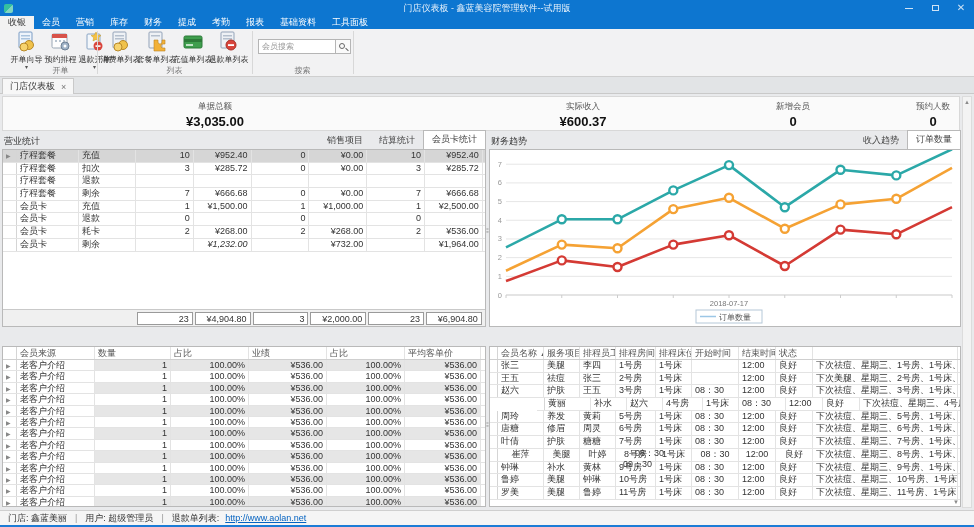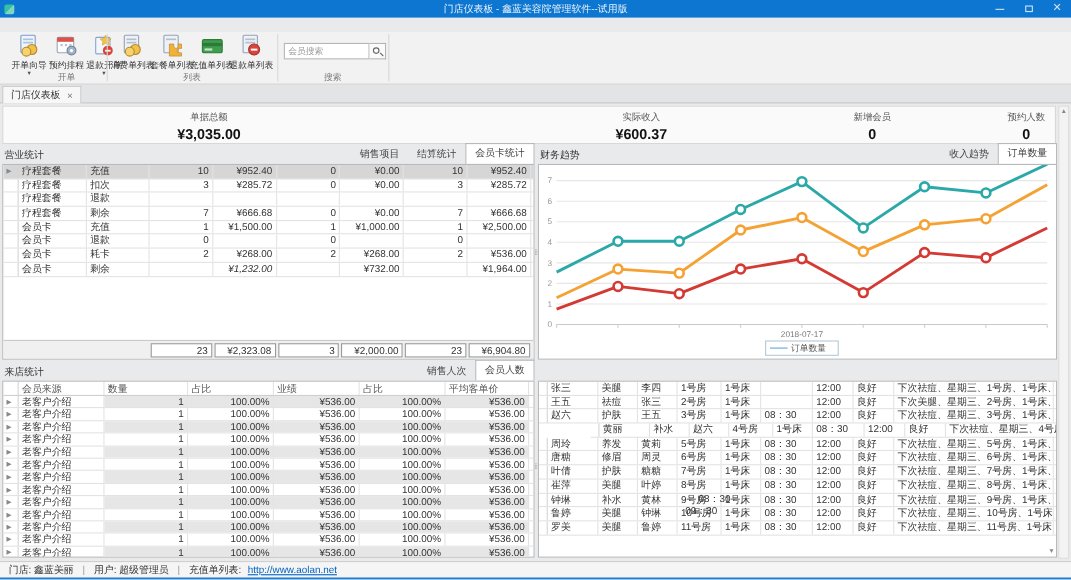--- a/index.html
+++ b/index.html
@@ -102,20 +102,32 @@
       <div class="wb wb-min">
           <i></i>
         </div>
       <div class="wb wb-max">
           <i></i>
         </div>
       <div class="wb wb-close">✕</div>
     </div>
   </div>
 
+  <div class="menubar" id="menubar">
+      <div class="menu-item active">收银</div>
+      <div class="menu-item">会员</div>
+      <div class="menu-item">营销</div>
+      <div class="menu-item">库存</div>
+      <div class="menu-item">财务</div>
+      <div class="menu-item">提成</div>
+      <div class="menu-item">考勤</div>
+      <div class="menu-item">报表</div>
+      <div class="menu-item">基础资料</div>
+      <div class="menu-item">工具面板</div>
+    </div>
 
   <div class="ribbon" id="ribbon">
       <div class="rgroup" style="left: 0px; width: 97px; margin-left: 12px;">
         <div class="rbuttons">
           <div class="rbtn">
             <div class="ricon"><svg width="22" height="22">
                 <rect x="3" y="1" width="13" height="16" rx="1" fill="#eef4fb" stroke="#7a9cc4"></rect>
                 <rect x="5" y="4" width="9" height="1.5" fill="#a9c3de"></rect>
                 <rect x="5" y="7" width="9" height="1.5" fill="#a9c3de"></rect>
                 <circle cx="13" cy="14" r="4.5" fill="#f0c24b" stroke="#b8892a"></circle>
@@ -205,21 +217,21 @@
     </div>
 
   <div class="tabstrip">
     <div class="doctab">
       <span class="dtlabel">门店仪表板</span>
       <span class="dtclose">×</span>
     </div>
   </div>
 
   <div class="summary" id="summary">
-      <div class="card" style="left: 87px; width: 200px;">
+      <div class="card" style="left: 112px; width: 200px;">
         <div class="clabel">单据总额</div>
         <div class="cvalue">¥3,035.00</div>
       </div>
       <div class="card" style="left: 480px; width: 200px;">
         <div class="clabel">实际收入</div>
         <div class="cvalue">¥600.37</div>
       </div>
       <div class="card" style="left: 700px; width: 180px;">
         <div class="clabel">新增会员</div>
         <div class="cvalue">0</div>
@@ -325,21 +337,21 @@
             <div class="gcell num" style="width: 57.8px; flex: 0 0 auto;"></div>
             <div class="gcell num" style="width: 57.8px; flex: 0 0 auto; font-style: italic;">¥1,232.00</div>
             <div class="gcell num" style="width: 57.8px; flex: 0 0 auto;"></div>
             <div class="gcell num" style="width: 57.8px; flex: 0 0 auto;">¥732.00</div>
             <div class="gcell num" style="width: 57.8px; flex: 0 0 auto;"></div>
             <div class="gcell num" style="width: 57.8px; flex: 0 0 auto; text-align: right;">¥1,964.00</div>
           </div>
           <div class="totalbar">
             <div style="width: 133px; flex: 0 0 auto;"></div>
             <div class="tbox" style="width: 55.8px; flex: 0 0 auto;">23</div>
-            <div class="tbox" style="width: 55.8px; flex: 0 0 auto;">¥2,323.08</div>
+            <div class="tbox" style="width: 55.8px; flex: 0 0 auto;">¥4,904.80</div>
             <div class="tbox" style="width: 55.8px; flex: 0 0 auto;">3</div>
             <div class="tbox" style="width: 55.8px; flex: 0 0 auto;">¥2,000.00</div>
             <div class="tbox" style="width: 55.8px; flex: 0 0 auto;">23</div>
             <div class="tbox" style="width: 55.8px; flex: 0 0 auto;">¥6,904.80</div>
           </div>
         </div>
       </div>
     </div>
   <div class="panel" id="chart-panel" style="left:489px; top:133px; width:472px; height:194px;">
       <div class="phead">
@@ -401,27 +413,20 @@
           <circle cx="350.5" cy="79.6" r="4" fill="#fff" stroke="#d43a34" stroke-width="2.4"></circle>
           <circle cx="406.3" cy="84.3" r="4" fill="#fff" stroke="#d43a34" stroke-width="2.4"></circle>
           <text x="239" y="156" font-size="7.5" fill="#777" text-anchor="center" style="text-anchor:middle">2018-07-17</text>
           <rect x="206" y="160" width="66" height="13" fill="#fff" stroke="#b5c8d8"></rect>
           <line x1="210" y1="166.5" x2="226" y2="166.5" stroke="#9cc7e6" stroke-width="1.5"></line>
           <text x="229" y="169.5" font-size="8" fill="#555">订单数量</text>
         </svg>
       </div>
     </div>
   <div class="panel" id="visit-panel" style="left:2px; top:330px; width:484px; height:177px;">
-      <div class="phead">
-        <div class="ptitle">来店统计</div>
-        <div class="ptabs">
-          <div class="ptab">销售人次</div>
-          <div class="ptab sel">会员人数</div>
-        </div>
-      </div>
       <div class="pbody">
         <div class="grid">
           <div class="grow hdr" style="height: 13px; line-height: 12px;">
             <div class="gcell ind" style="width: 14px; flex: 0 0 auto;"></div>
             <div class="gcell" style="width: 78px; flex: 0 0 auto;">会员来源</div>
             <div class="gcell" style="width: 76px; flex: 0 0 auto;">数量</div>
             <div class="gcell" style="width: 78px; flex: 0 0 auto;">占比</div>
             <div class="gcell" style="width: 78px; flex: 0 0 auto;">业绩</div>
             <div class="gcell" style="width: 78px; flex: 0 0 auto;">占比</div>
             <div class="gcell" style="width: 76px; flex: 0 0 auto;">平均客单价</div>
@@ -542,20 +547,32 @@
             <div class="gcell num" style="width: 78px; flex: 0 0 auto; background: rgb(230, 230, 230);">¥536.00</div>
             <div class="gcell num" style="width: 78px; flex: 0 0 auto; background: rgb(230, 230, 230);">100.00%</div>
             <div class="gcell num" style="width: 76px; flex: 0 0 auto; background: rgb(230, 230, 230);">¥536.00</div>
           </div>
         </div>
       </div>
     </div>
   <div class="panel" id="schedule-panel" style="left:489px; top:330px; width:472px; height:177px;">
       <div class="pbody">
         <div class="grid">
+          <div class="grow hdr" style="height: 13px; line-height: 12px;">
+            <div class="gcell ind" style="width: 8px; flex: 0 0 auto;"></div>
+            <div class="gcell" style="width: 46px; flex: 0 0 auto;">会员名称 ▲</div>
+            <div class="gcell" style="width: 36px; flex: 0 0 auto;">服务项目</div>
+            <div class="gcell" style="width: 36px; flex: 0 0 auto;">排程员工</div>
+            <div class="gcell" style="width: 40px; flex: 0 0 auto;">排程房间</div>
+            <div class="gcell" style="width: 36px; flex: 0 0 auto;">排程床位</div>
+            <div class="gcell" style="width: 47px; flex: 0 0 auto;">开始时间</div>
+            <div class="gcell" style="width: 37px; flex: 0 0 auto;">结束时间</div>
+            <div class="gcell" style="width: 37px; flex: 0 0 auto;">状态</div>
+            <div class="gcell" style="width: 145px; flex: 0 0 auto;"></div>
+          </div>
           <div class="grow" style="height: 12.7px; line-height: 11.7px;">
             <div class="gcell ind" style="width: 8px; flex: 0 0 auto;"></div>
             <div class="gcell" style="width: 46px; flex: 0 0 auto;">张三</div>
             <div class="gcell" style="width: 36px; flex: 0 0 auto;">美腿</div>
             <div class="gcell" style="width: 36px; flex: 0 0 auto;">李四</div>
             <div class="gcell" style="width: 40px; flex: 0 0 auto;">1号房</div>
             <div class="gcell" style="width: 36px; flex: 0 0 auto;">1号床</div>
             <div class="gcell" style="width: 47px; flex: 0 0 auto;"></div>
             <div class="gcell" style="width: 37px; flex: 0 0 auto;">12:00</div>
             <div class="gcell" style="width: 37px; flex: 0 0 auto;">良好</div>
@@ -626,21 +643,21 @@
             <div class="gcell" style="width: 46px; flex: 0 0 auto;">叶倩</div>
             <div class="gcell" style="width: 36px; flex: 0 0 auto;">护肤</div>
             <div class="gcell" style="width: 36px; flex: 0 0 auto;">糖糖</div>
             <div class="gcell" style="width: 40px; flex: 0 0 auto;">7号房</div>
             <div class="gcell" style="width: 36px; flex: 0 0 auto;">1号床</div>
             <div class="gcell" style="width: 47px; flex: 0 0 auto;">08：30</div>
             <div class="gcell" style="width: 37px; flex: 0 0 auto;">12:00</div>
             <div class="gcell" style="width: 37px; flex: 0 0 auto;">良好</div>
             <div class="gcell" style="width: 145px; flex: 0 0 auto;">下次祛痘、星期三、7号房、1号床、09：00</div>
           </div>
-          <div class="grow" style="height: 12.7px; line-height: 11.7px;">
+          <div class="grow" style="height: 12.7px; line-height: 11.7px; text-align: center;">
             <div class="gcell ind" style="width: 8px; flex: 0 0 auto;"></div>
             <div class="gcell" style="width: 46px; flex: 0 0 auto;">崔萍</div>
             <div class="gcell" style="width: 36px; flex: 0 0 auto;">美腿</div>
             <div class="gcell" style="width: 36px; flex: 0 0 auto;">叶婷</div>
             <div class="gcell" style="width: 40px; flex: 0 0 auto;">8号房</div>
             <div class="gcell" style="width: 36px; flex: 0 0 auto;">1号床</div>
             <div class="gcell" style="width: 47px; flex: 0 0 auto;">08：30</div>
             <div class="gcell" style="width: 37px; flex: 0 0 auto;">12:00</div>
             <div class="gcell" style="width: 37px; flex: 0 0 auto;">良好</div>
             <div class="gcell" style="width: 145px; flex: 0 0 auto;">下次祛痘、星期三、8号房、1号床、09：00</div>
@@ -696,17 +713,17 @@
   <div class="overlay-times" style="left:600px; top:448px; width:60px;">
     <div id="overlay-time-1" style="margin-right:-4px;">08：30</div>
     <div id="overlay-time-2" style="margin-right:8px;">09：30</div>
   </div>
 
   <div class="statusbar">
     <span class="seg">门店: 鑫蓝美丽</span>
     <span class="sep">|</span>
     <span class="seg">用户: 超级管理员</span>
     <span class="sep">|</span>
-    <span class="seg">充值单列表:</span>
+    <span class="seg">退款单列表:</span>
     <a href="#">http://www.aolan.net</a>
   </div>
 
 </div>
 
 </body></html>

